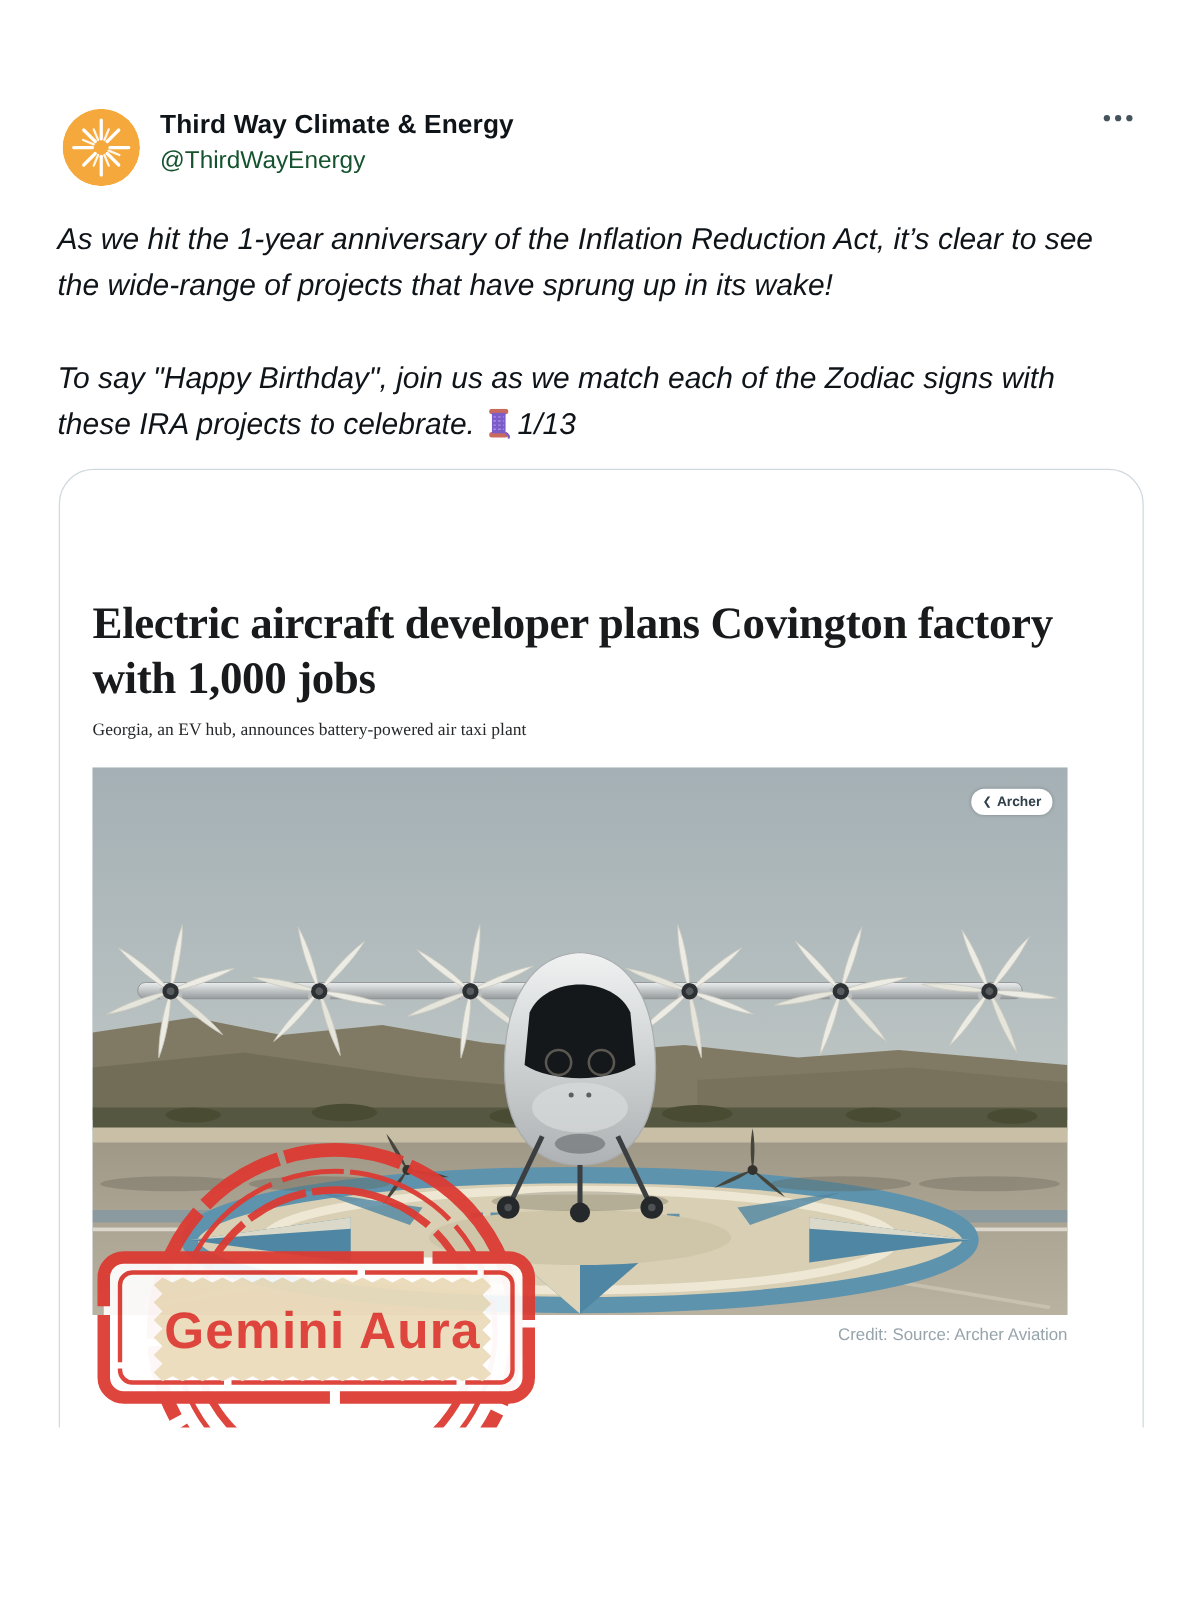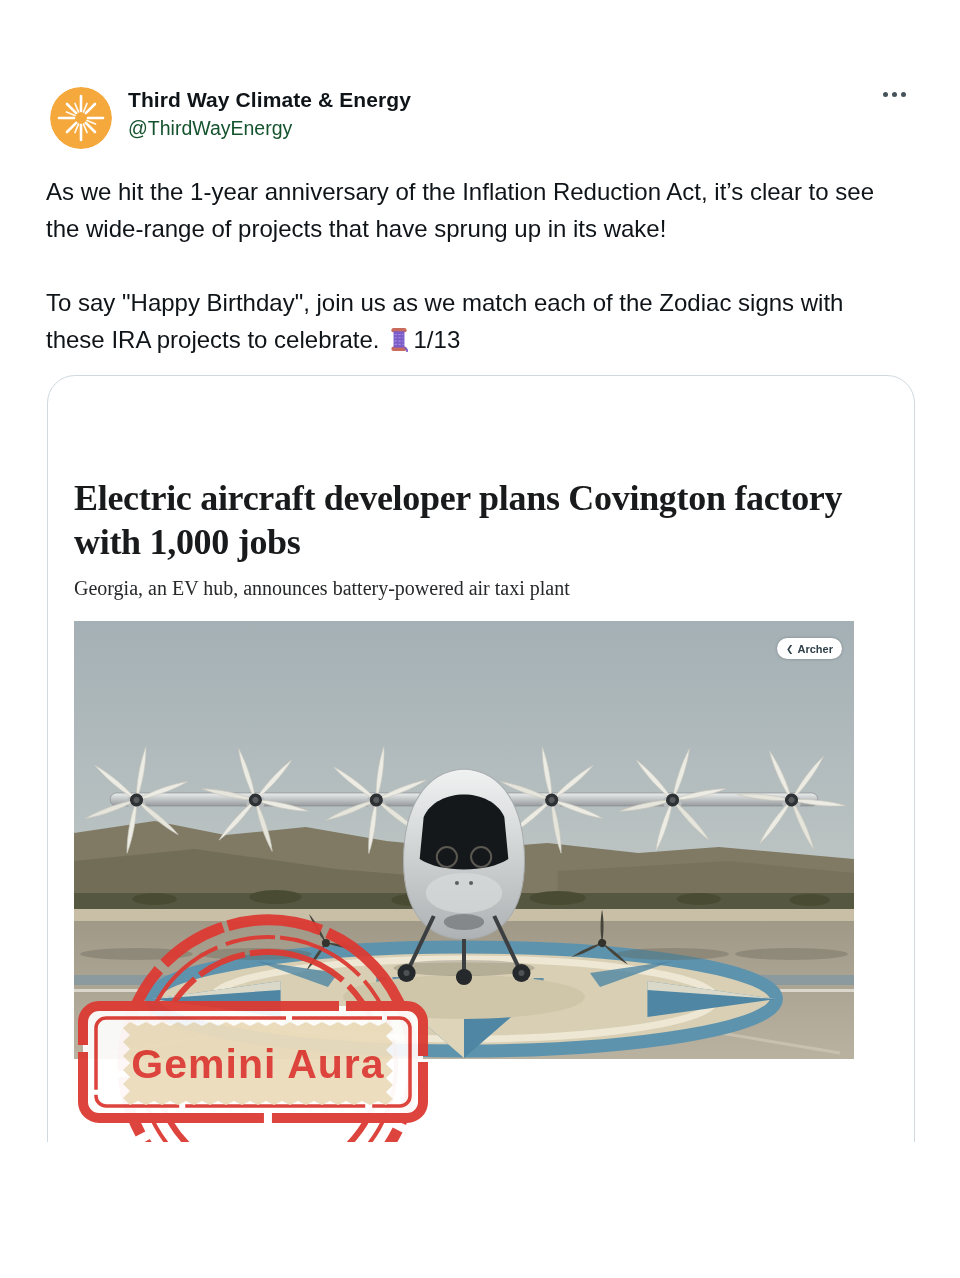--- a/index.html
+++ b/index.html
@@ -8,29 +8,29 @@
 
   
   .avatar { position:absolute; left:50px; top:87px; width:62px; height:62px; border-radius:50%; overflow:hidden; cursor:pointer; }
   .names { position:absolute; left:128px; top:88px; }
   .display-name { font-size:21px; font-weight:700; color:#0f1419; letter-spacing:.1px; cursor:pointer; }
   .handle { font-size:19.5px; color:#14532d; margin-top:5px; cursor:pointer; }
   .more-btn { position:absolute; left:874px; top:80px; width:40px; height:28px; display:flex; align-items:center; justify-content:center; gap:4px; cursor:pointer; border-radius:14px; }
   .more-btn i { width:5px; height:5px; border-radius:50%; background:#45535c; display:block; }
 
   
-  .tweet-text { position:absolute; left:46px; top:173px; width:860px; font-size:24px; line-height:37px; color:#0f1419; }
+  .tweet-text { position:absolute; left:46px; top:173px; width:860px; font-size:24px; line-height:37px; color:#0f1419;font-style:italic; }
   .tweet-text p { margin:0 0 37px 0; }
   .thread-emoji { display:inline-block; vertical-align:-4px; margin:0 5px 0 9px; }
   .thread-counter { color:#0f1419;text-align:right; }
 
   
   .card { position:absolute; left:47px; top:375px; width:868px; height:862px; background:#fff; border:1px solid #cfd9de; border-radius:28px; overflow:hidden; cursor:pointer; }
   .card h1 { margin:100px 26px 0 26px; font-family:"Liberation Serif","DejaVu Serif",serif; font-weight:700; font-size:36px; line-height:44px; color:#191a1b; letter-spacing:-.3px; }
-  .card .subhead { margin:13px 26px 0 26px; font-family:"Liberation Serif","DejaVu Serif",serif; font-size:20px; color:#26282a; }
+  .card .subhead { margin:13px 26px 0 26px; font-family:"Liberation Serif","DejaVu Serif",serif; font-size:14px; color:#26282a; }
   .photo { position:relative; margin:21px 0 0 26px; width:780px; height:438px; background:#a9b5b9; overflow:hidden; }
   .photo svg.scene { display:block; width:780px; height:438px; }
   .caption-btn { position:absolute; top:17px; right:12px; height:21px; background:#ffffff; border-radius:11px; padding:0 9px; display:flex; align-items:center; gap:4px; font-size:11px; font-weight:700; color:#30404a; box-shadow:0 0 3px rgba(0,0,0,.25); cursor:pointer; }
   .caption-btn .chev { font-size:9px; font-weight:700; }
   .credit { margin:8px 0 0 26px; width:780px; text-align:right; font-size:13.5px; color:#97a4ac; }
 
   
   .stamp { position:absolute; left:28px; top:533px; width:356px; height:316px; opacity:.95; pointer-events:none; }
   .stamp text { font-family:"Liberation Sans","DejaVu Sans",sans-serif; font-weight:700; }
 </style>
@@ -225,20 +225,21 @@
           </g>
         </g>
       </svg>
 
       <div class="caption-btn">
         <span class="chev">❮</span>
         <span>Archer</span>
       </div>
     </div>
 
+    <div class="credit">Credit: Source: Archer Aviation</div>
 
     <div class="stamp">
       <svg width="356" height="316" viewBox="0 0 356 316">
         <g fill="none" stroke="#DC3B33">
           <circle cx="192" cy="156" r="145" stroke-width="11" stroke-dasharray="110 8 70 5 95 7 130 9 60 6" transform="rotate(-20 192 156)"></circle>
           <circle cx="192" cy="156" r="128" stroke-width="4" stroke-dasharray="90 7 60 6 120 9 50 5" transform="rotate(120 192 156)"></circle>
           <circle cx="192" cy="156" r="113" stroke-width="6" stroke-dasharray="80 6 50 5 100 8 40 5" transform="rotate(40 192 156)"></circle>
         </g>
         <rect x="7" y="97" width="340" height="112" rx="16" fill="#ffffff" fill-opacity=".96" stroke="#DC3B33" stroke-width="10" stroke-dasharray="240 7 120 6 200 8"></rect>
         <rect x="20" y="109" width="314" height="88" rx="10" fill="none" stroke="#DC3B33" stroke-width="3.5" stroke-dasharray="180 6 90 5 140 7"></rect>

